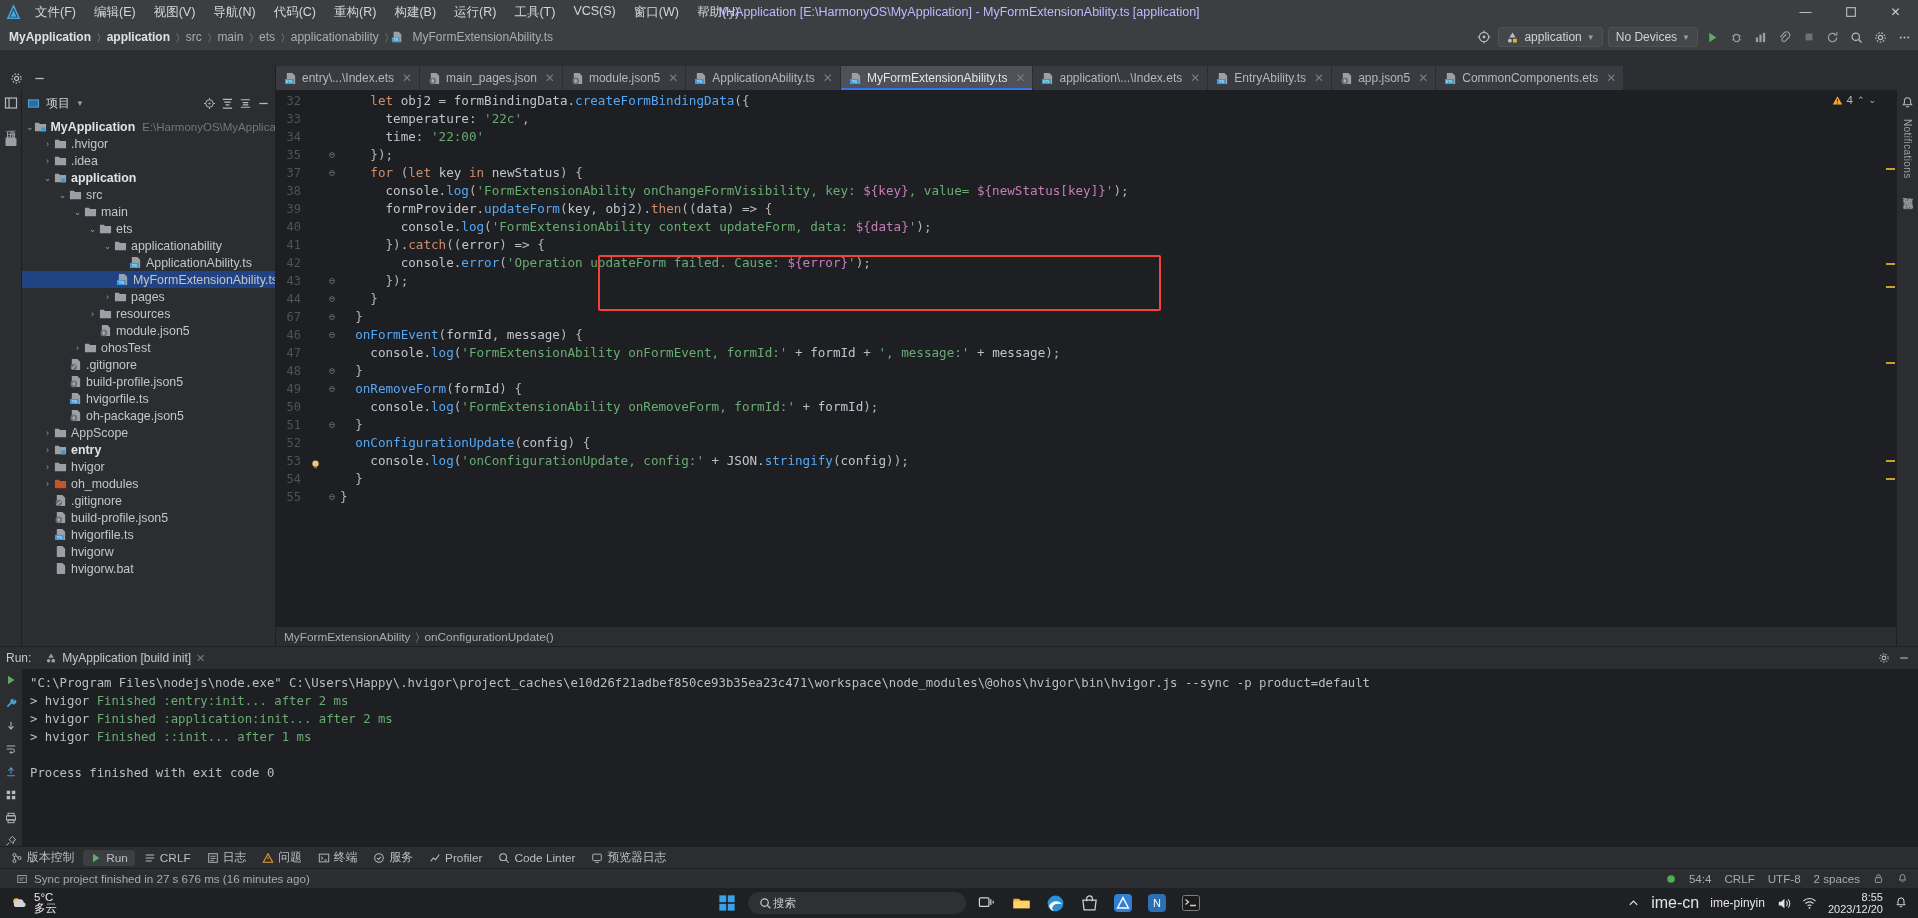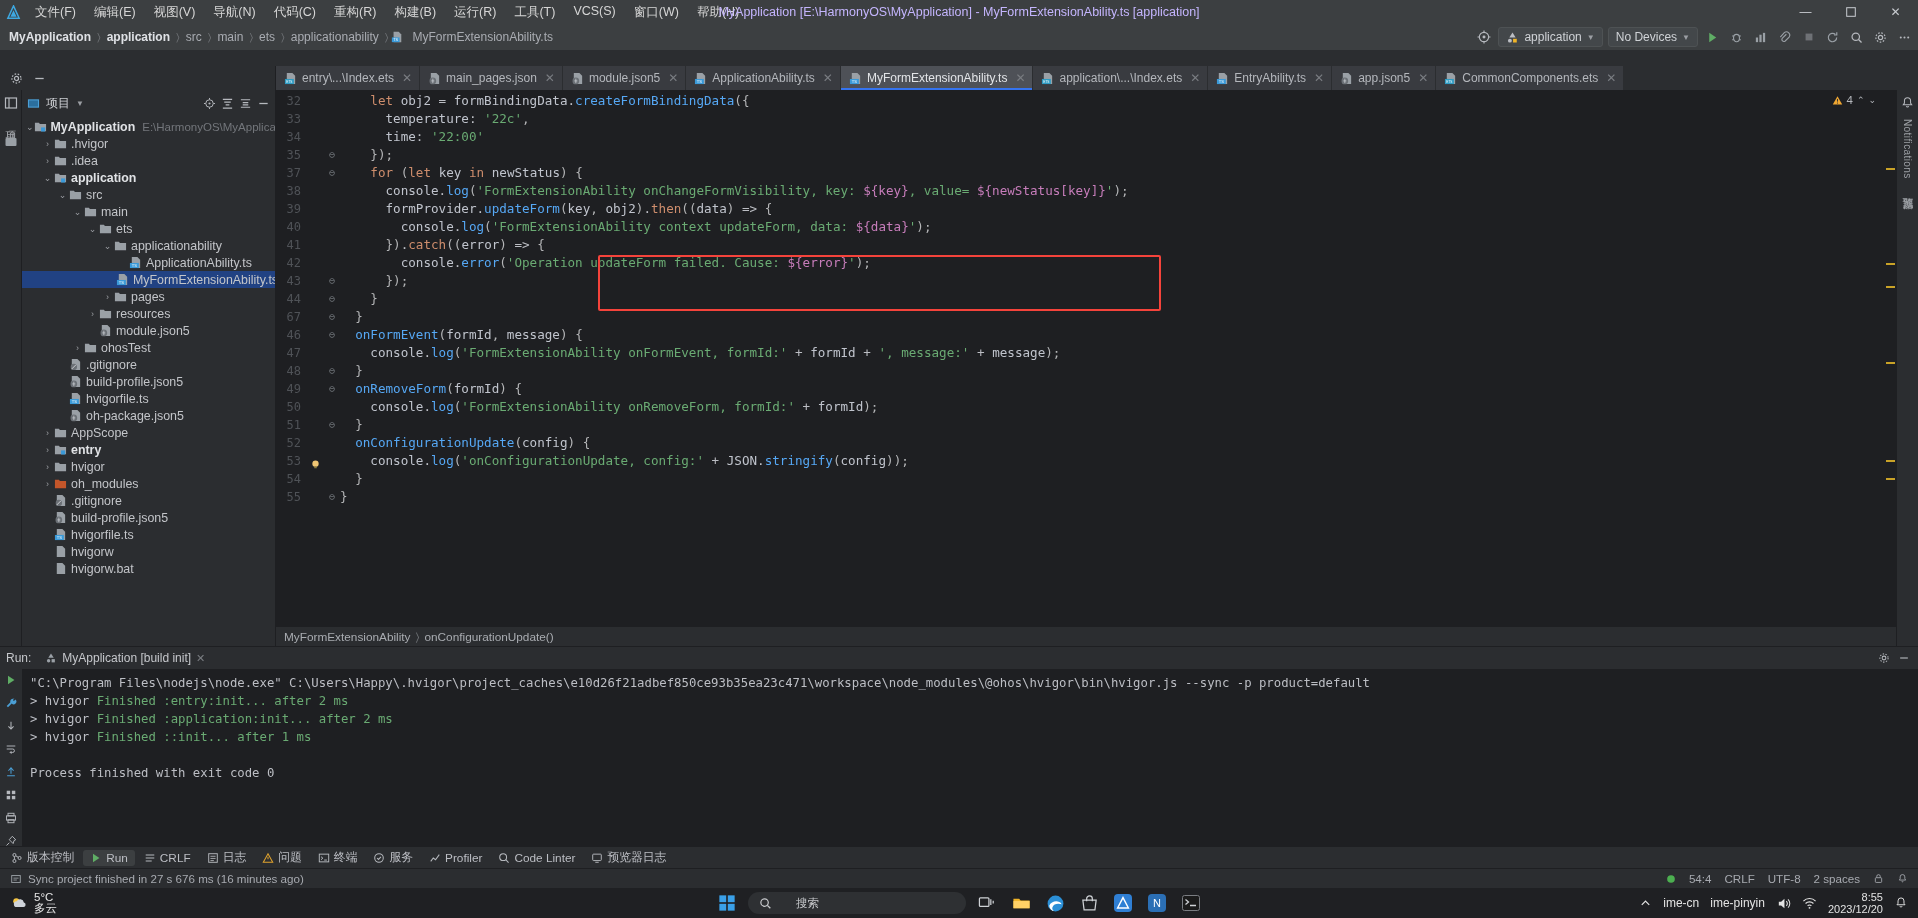--- a/index.html
+++ b/index.html
@@ -85,28 +85,28 @@
   .run-side { width:22px; background:#2b2d30; display:flex; flex-direction:column; align-items:center; padding-top:5px; gap:11px; }
   .console { flex:1; font-family:"DejaVu Sans Mono", monospace; font-size:12.3px; line-height:18px; padding:5px 0 0 8px; color:#bcbec4; overflow:hidden; white-space:pre; }
   .cgreen { color:#6aab73; } .cgray { color:#bcbec4; }
 
   
   .toolstrip { height:22px; display:flex; align-items:center; gap:2px; background:#2b2d30; font-size:11.8px; color:#bcbec4; padding-left:4px; border-top:1px solid #1e1f22; }
   .tsitem { display:flex; align-items:center; gap:4px; padding:1px 7px; border-radius:3px; }
   .tsitem.active { background:#3c3f41; }
 
   
-  .status { height:20px; display:flex; align-items:center; background:#2b2d30; font-size:11.6px; color:#a7aab0; padding-left:10px; gap:6px; border-top:1px solid #1e1f22; }
+  .status { height:20px; display:flex; align-items:center; background:#2b2d30; font-size:11.6px; color:#a7aab0; padding-left:16px; gap:6px; border-top:1px solid #1e1f22; }
   .status .right { margin-left:auto; display:flex; align-items:center; gap:13px; padding-right:10px; }
 
   
   .taskbar { height:30px; width:1918px; background:#1f2023; display:flex; align-items:center; position:relative; }
   .tb-weather { display:flex; align-items:center; gap:6px; padding-left:10px; color:#e6e6e6; font-size:11.5px; }
   .tb-center { position:absolute; left:50%; transform:translateX(-50%); display:flex; align-items:center; gap:8px; }
-  .tb-search { display:flex; align-items:center; gap:24px; width:218px; height:22px; background:#2e3033; border-radius:11px; padding:0 11px; font-size:11.5px; color:#c8cacd; }
+  .tb-search { display:flex; align-items:center; gap:1px; width:218px; height:22px; background:#2e3033; border-radius:11px; padding:0 11px; font-size:11.5px; color:#c8cacd; }
   .tb-app { width:26px; height:26px; display:flex; align-items:center; justify-content:center; border-radius:4px; }
   .tb-right { position:absolute; right:0; display:flex; align-items:center; gap:11px; padding-right:10px; font-size:11.5px; color:#e3e3e3; }
   .clock { text-align:right; line-height:12px; font-size:11px; }
   svg { display:block; }
 </style>
 </head>
 <body>
 
 <div class="ide">
 
@@ -1042,21 +1042,21 @@
         </svg>
     </div>
   </div>
 
   <div class="tb-right">
     <span>
       <svg width="13" height="13" viewBox="0 0 14 14">
           <path d="M3 8.5L7 4.5l4 4" fill="none" stroke="#e3e3e3" stroke-width="1.3"></path>
         </svg>
     </span>
-    <span style="font-size:12px;">ime-cn</span>
+    <span style="font-size:16px;">ime-cn</span>
     <span style="font-size:12px;">ime-pinyin</span>
     <span>
       <svg width="15" height="15" viewBox="0 0 16 16">
           <path d="M3 6h2.5L9 3v10L5.5 10H3z" fill="#e3e3e3"></path>
           <path d="M11 5.5a3.4 3.4 0 010 5M12.8 3.6a6 6 0 010 8.8" fill="none" stroke="#e3e3e3" stroke-width="1.1"></path>
         </svg>
     </span>
     <span>
       <svg width="15" height="15" viewBox="0 0 16 16">
           <path d="M1.5 5.5a9 9 0 0113 0M3.8 8a6 6 0 018.4 0M6 10.4a2.8 2.8 0 014 0" fill="none" stroke="#e3e3e3" stroke-width="1.2"></path>

